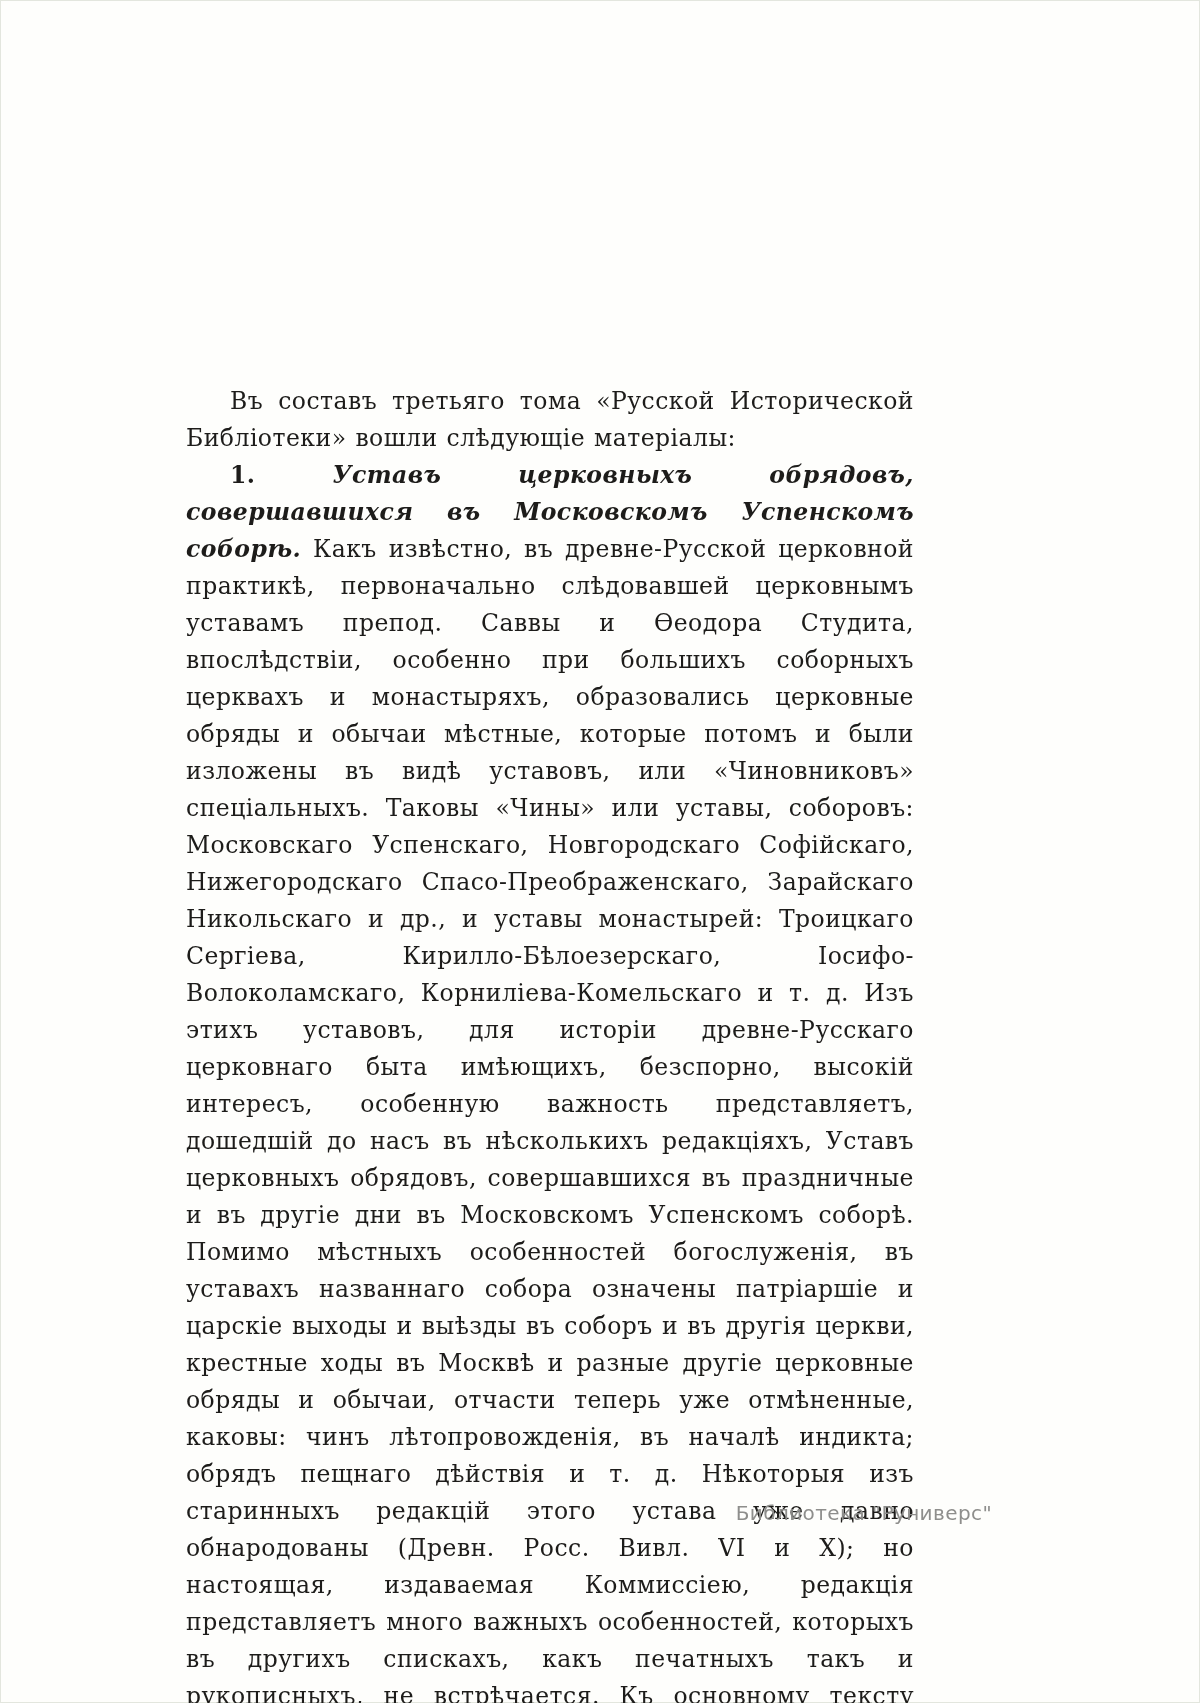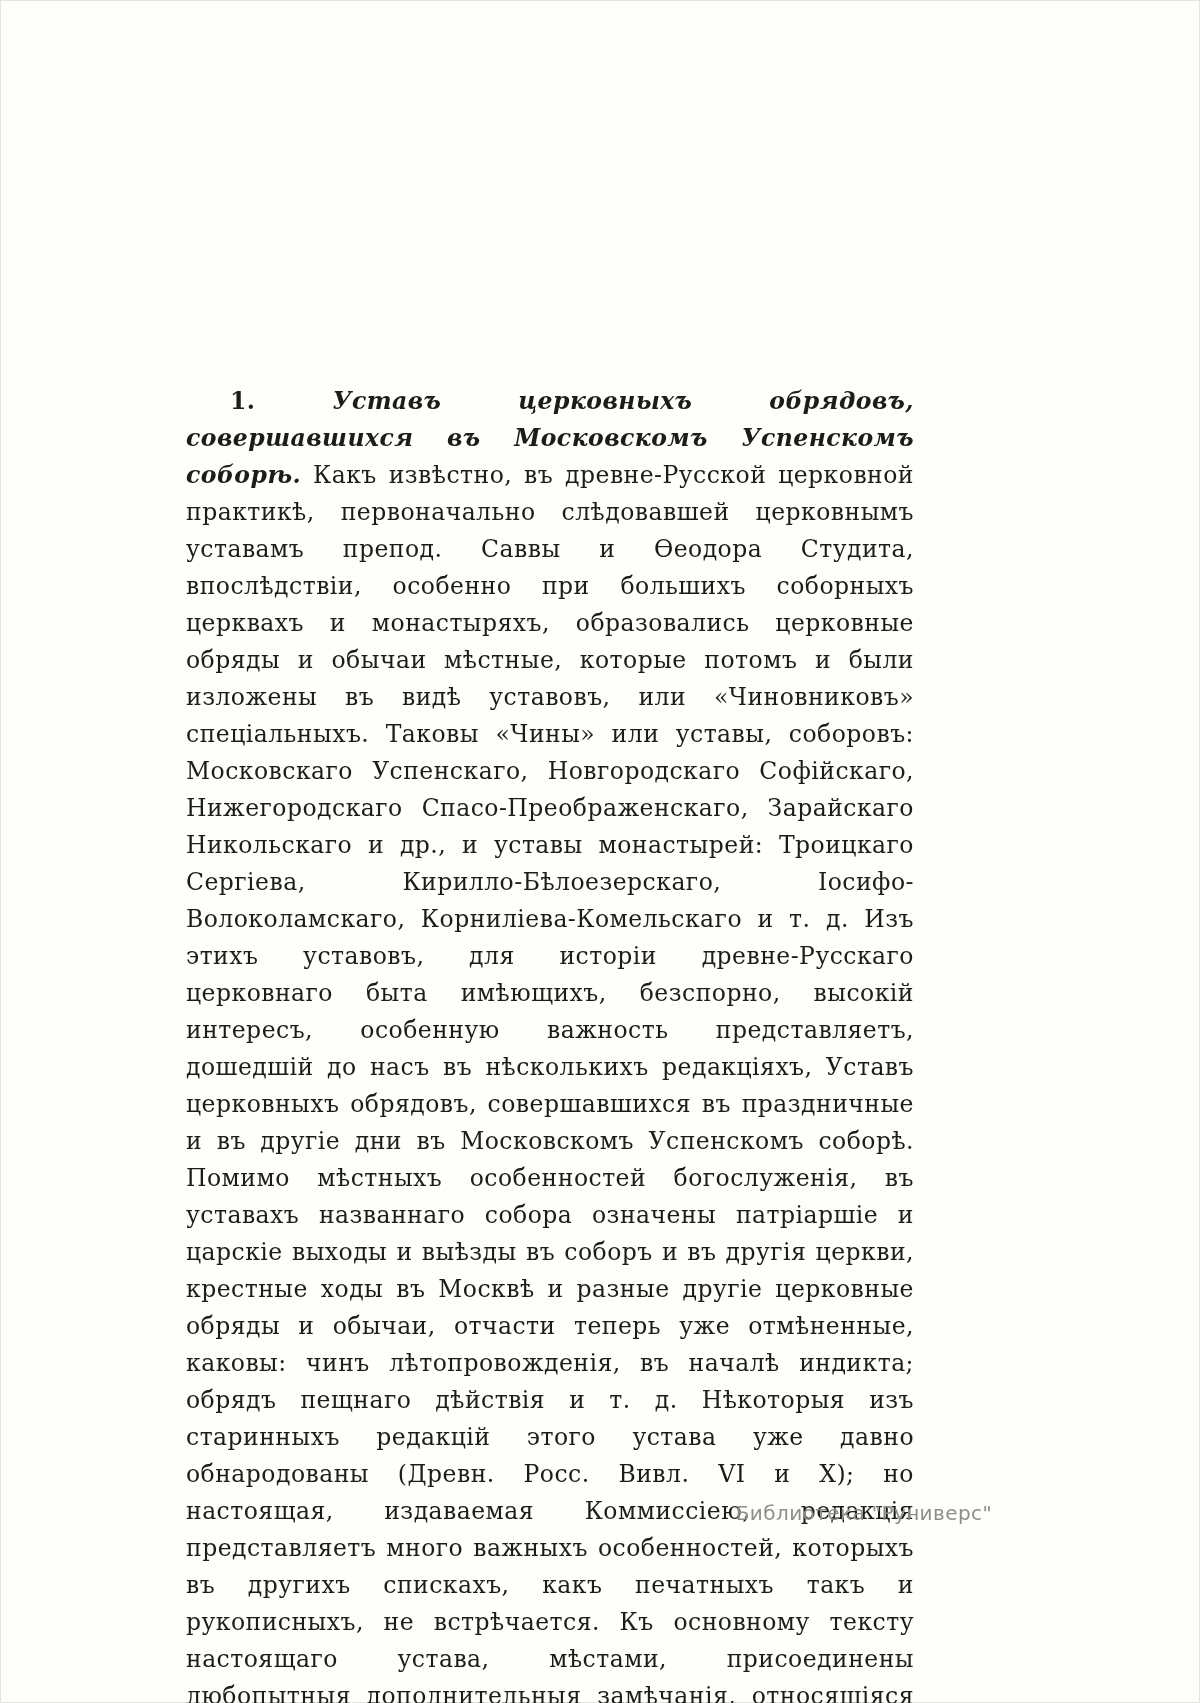--- a/index.html
+++ b/index.html
@@ -55,20 +55,23 @@
     letter-spacing: 0.02em;
   }
 </style>
 </head>
 <body>
 
 <div class="page">
 
   <div class="text-block">
 
+    <p class="para">
+      <span class="item-body">Въ составъ третьяго тома «Русской Исторической Библіотеки» вошли слѣдующіе матеріалы:</span>
+    </p>
 
     <p class="para">
       <span class="item-number">1. </span><span class="item-title">Уставъ церковныхъ обрядовъ, совершавшихся въ Московскомъ Успенскомъ соборѣ.</span><span class="item-body"> Какъ извѣстно, въ древне-Русской церковной практикѣ, первоначально слѣдовавшей церковнымъ уставамъ препод. Саввы и Ѳеодора Студита, впослѣдствіи, особенно при большихъ соборныхъ церквахъ и монастыряхъ, образовались церковные обряды и обычаи мѣстные, которые потомъ и были изложены въ видѣ уставовъ, или «Чиновниковъ» спеціальныхъ. Таковы «Чины» или уставы, соборовъ: Московскаго Успенскаго, Новгородскаго Софійскаго, Нижегородскаго Спасо-Преображенскаго, Зарайскаго Никольскаго и др., и уставы монастырей: Троицкаго Сергіева, Кирилло-Бѣлоезерскаго, Іосифо-Волоколамскаго, Корниліева-Комельскаго и т. д. Изъ этихъ уставовъ, для исторіи древне-Русскаго церковнаго быта имѣющихъ, безспорно, высокій интересъ, особенную важность представляетъ, дошедшій до насъ въ нѣсколькихъ редакціяхъ, Уставъ церковныхъ обрядовъ, совершавшихся въ праздничные и въ другіе дни въ Московскомъ Успенскомъ соборѣ. Помимо мѣстныхъ особенностей богослуженія, въ уставахъ названнаго собора означены патріаршіе и царскіе выходы и выѣзды въ соборъ и въ другія церкви, крестные ходы въ Москвѣ и разные другіе церковные обряды и обычаи, отчасти теперь уже отмѣненные, каковы: чинъ лѣтопровожденія, въ началѣ индикта; обрядъ пещнаго дѣйствія и т. д. Нѣкоторыя изъ старинныхъ редакцій этого устава уже давно обнародованы (Древн. Росс. Вивл. VI и X); но настоящая, издаваемая Коммиссіею, редакція представляетъ много важныхъ особенностей, которыхъ въ другихъ спискахъ, какъ печатныхъ такъ и рукописныхъ, не встрѣчается. Къ основному тексту настоящаго устава, мѣстами, присоединены любопытныя дополнительныя замѣчанія, относящіяся къ 7134—7142 (1626—1634) г.</span>
     </p>
 
   </div>
 
   <div class="watermark">Библиотека "Руниверс"</div>
 
 </div>

